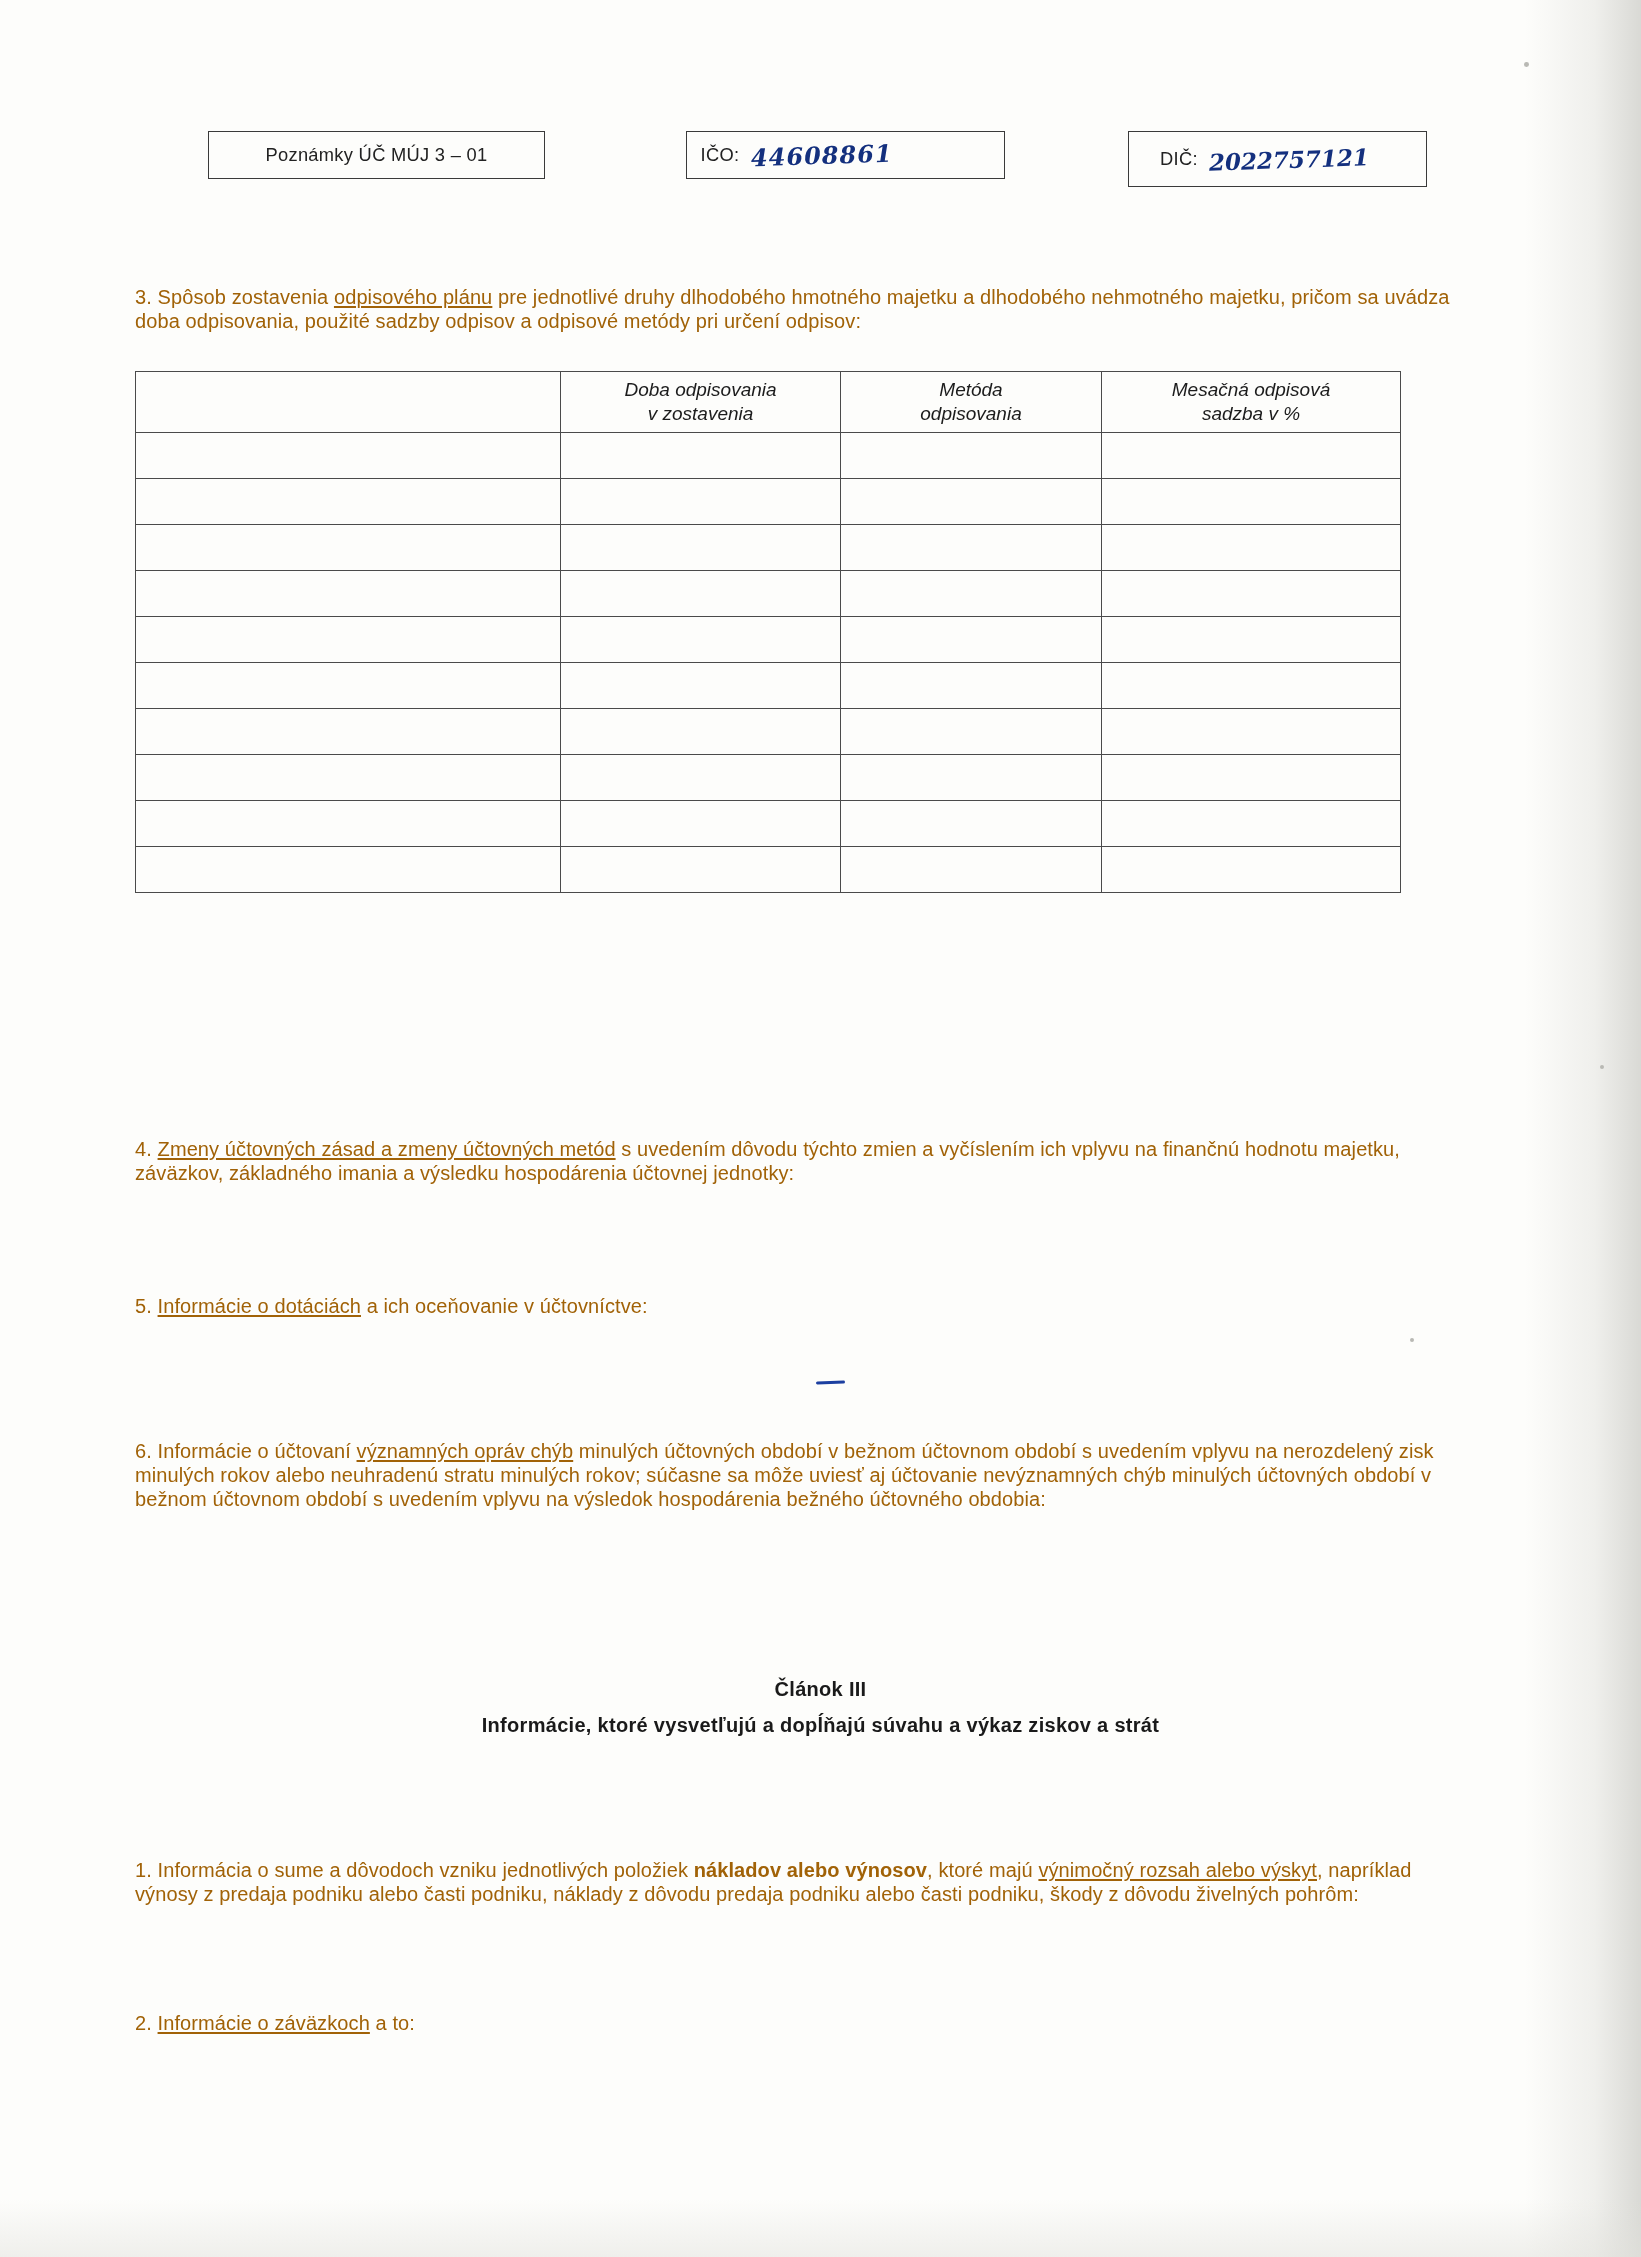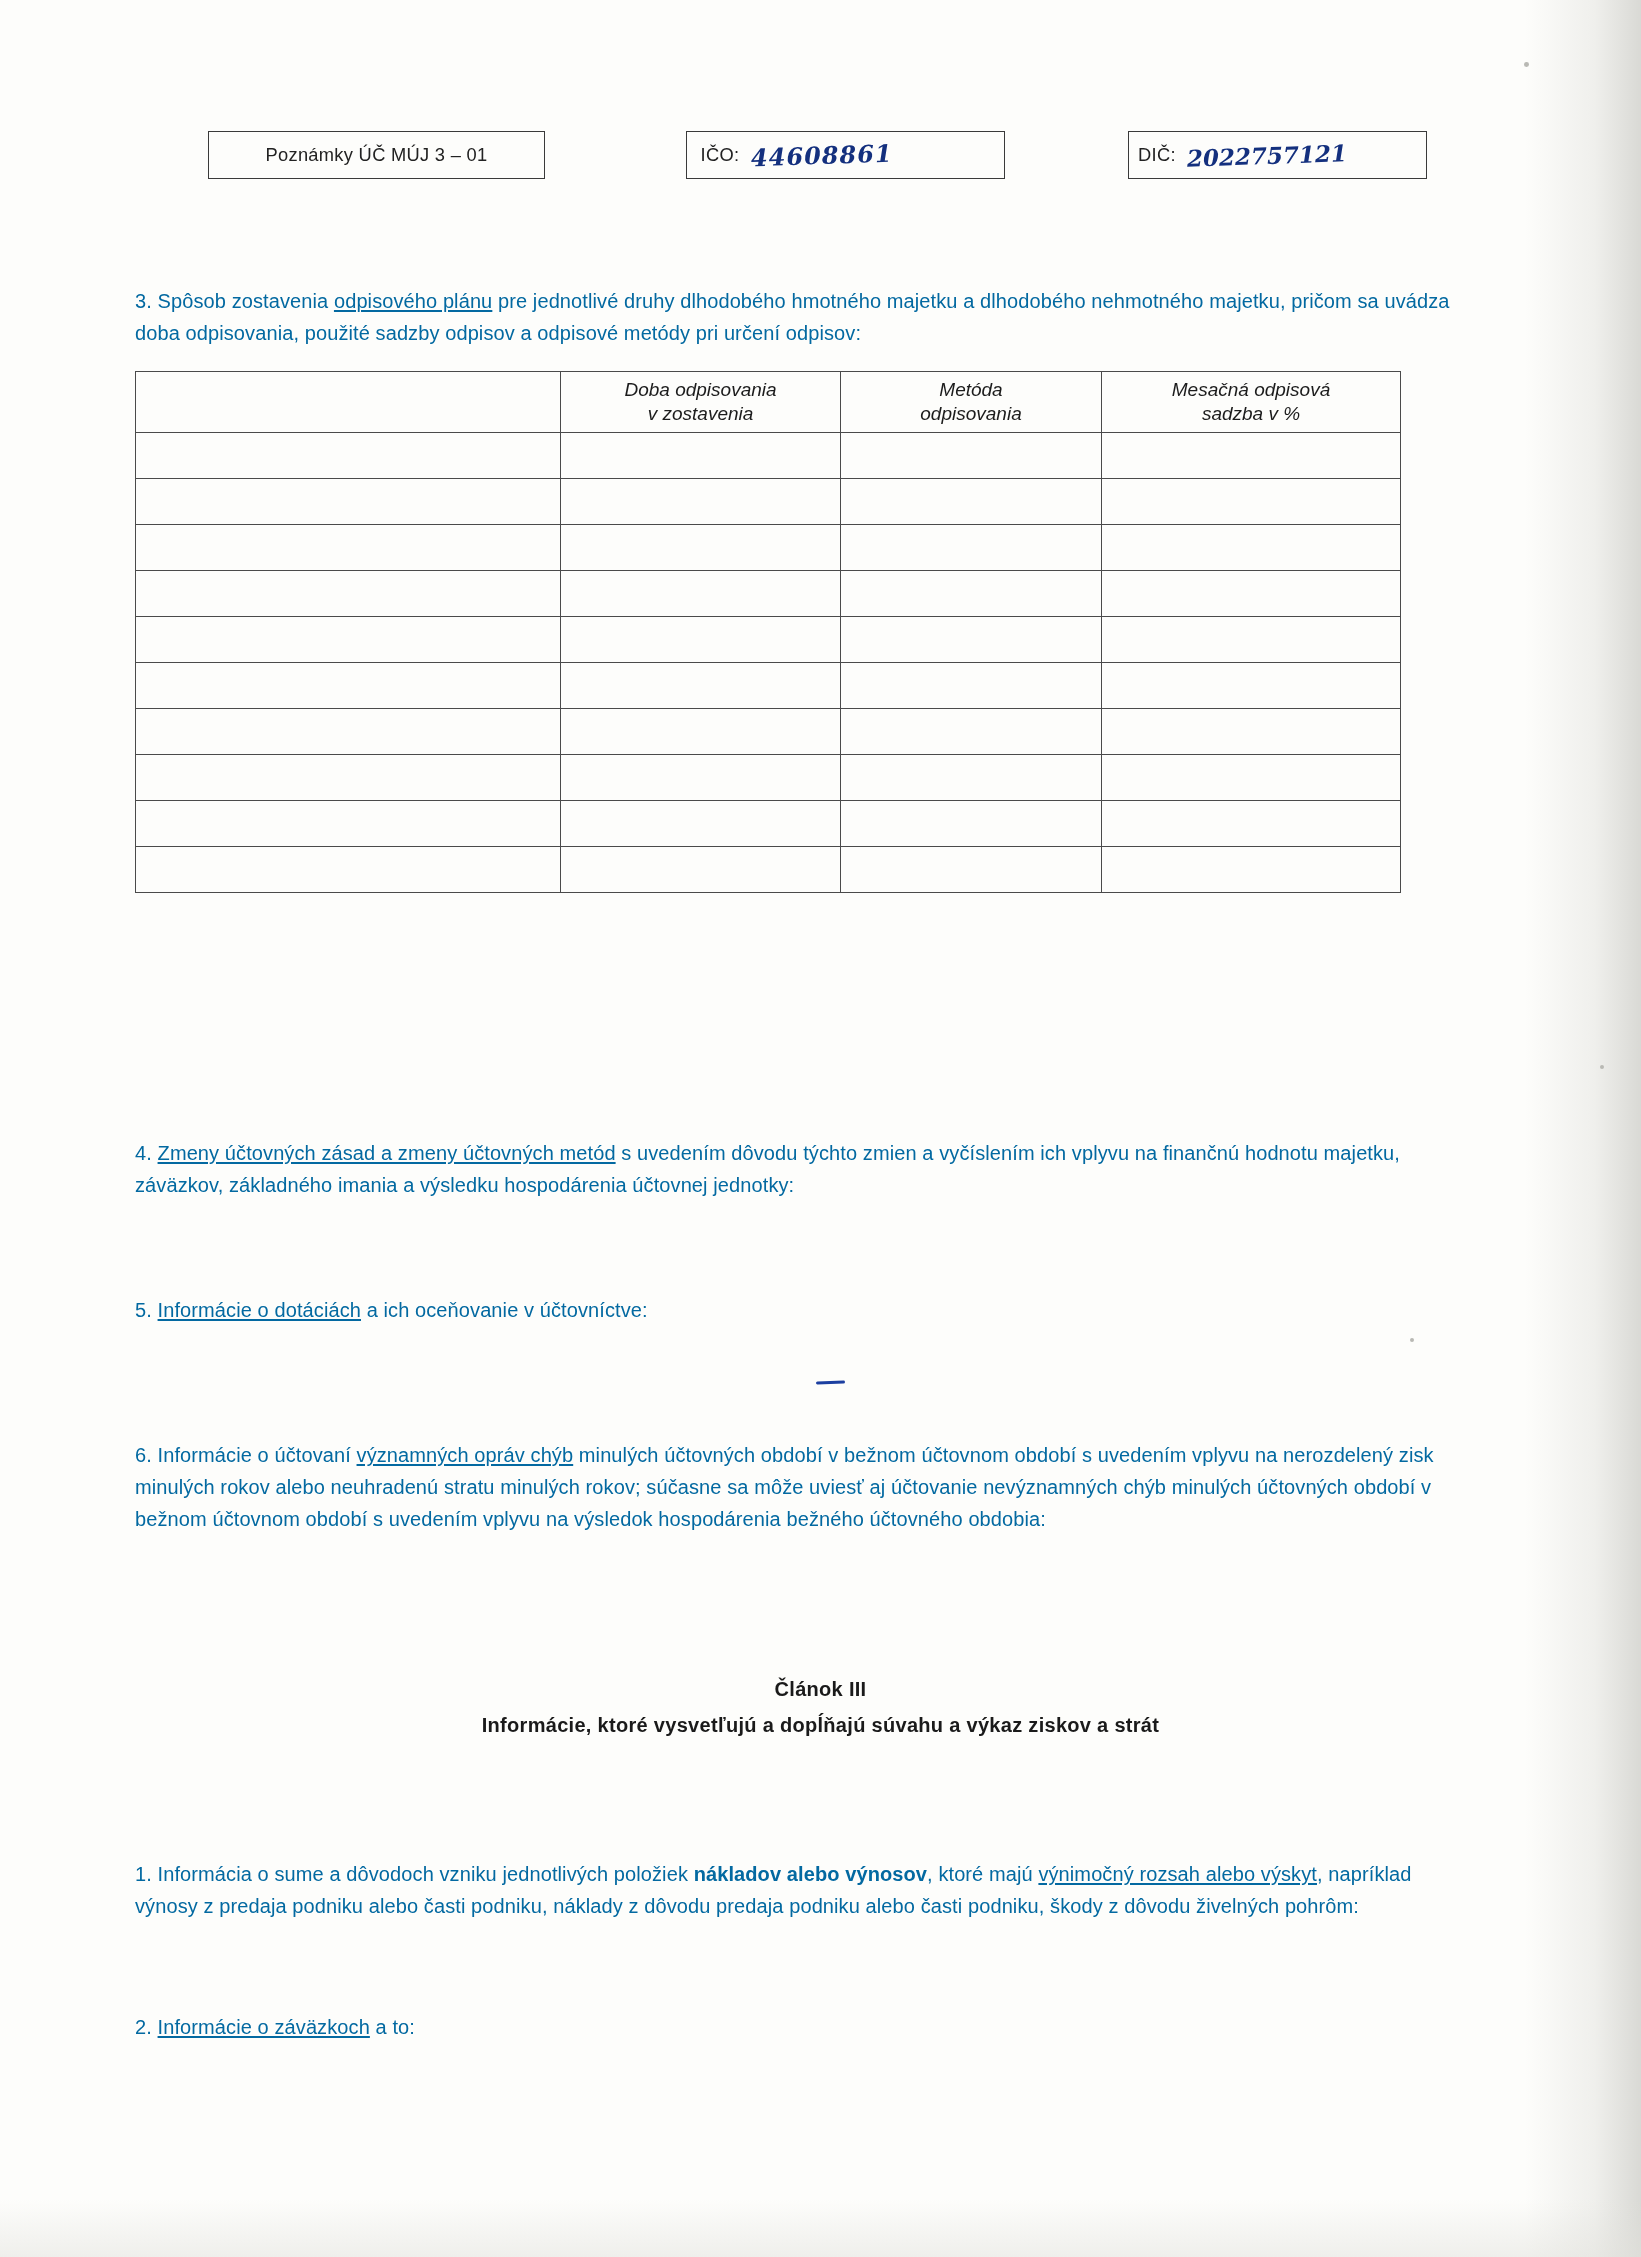--- a/index.html
+++ b/index.html
@@ -56,22 +56,22 @@
   }
   #box-poznamky {
     left: 208px; top: 131px; width: 337px; height: 48px;
     justify-content: center;
   }
   #box-ico {
     left: 686px; top: 131px; width: 319px; height: 48px;
     padding-left: 13.5px;
   }
   #box-dic {
-    left: 1128px; top: 131px; width: 299px; height: 48px;
-    padding-left: 9px;
+    left: 1128px; top: 131px; width: 299px; height: 56px;
+    padding-left: 31px;
   }
   .hand {
     font-family: "DejaVu Serif", serif;
     font-style: italic;
     font-weight: bold;
     color: #14307e;
     font-size: 24px;
     letter-spacing: 1px;
     margin-left: 11.6px;
     transform: rotate(-2deg);
@@ -79,22 +79,22 @@
   }
   .hand.dic {
     font-size: 23px;
     letter-spacing: 0px;
   }
 
   
   .para {
     position: absolute;
     font-size: 20px;
-    line-height: 32px;
-    color: #0369a1;
+    line-height: 24px;
+    color: #a16207;
     letter-spacing: 0.1px;
   }
   .u { text-decoration: underline; text-underline-offset: 1.9px; }
   .b { font-weight: bold; }
 
   #p3 { left: 135px; top: 285px; width: 1323px; }
   #p4 { left: 135px; top: 1137px; width: 1323px; }
   #p5 { left: 135px; top: 1294px; width: 1323px; }
   #p6 { left: 135px; top: 1439px; width: 1323px; }
   #p1-iii { left: 135px; top: 1858px; width: 1323px; }

